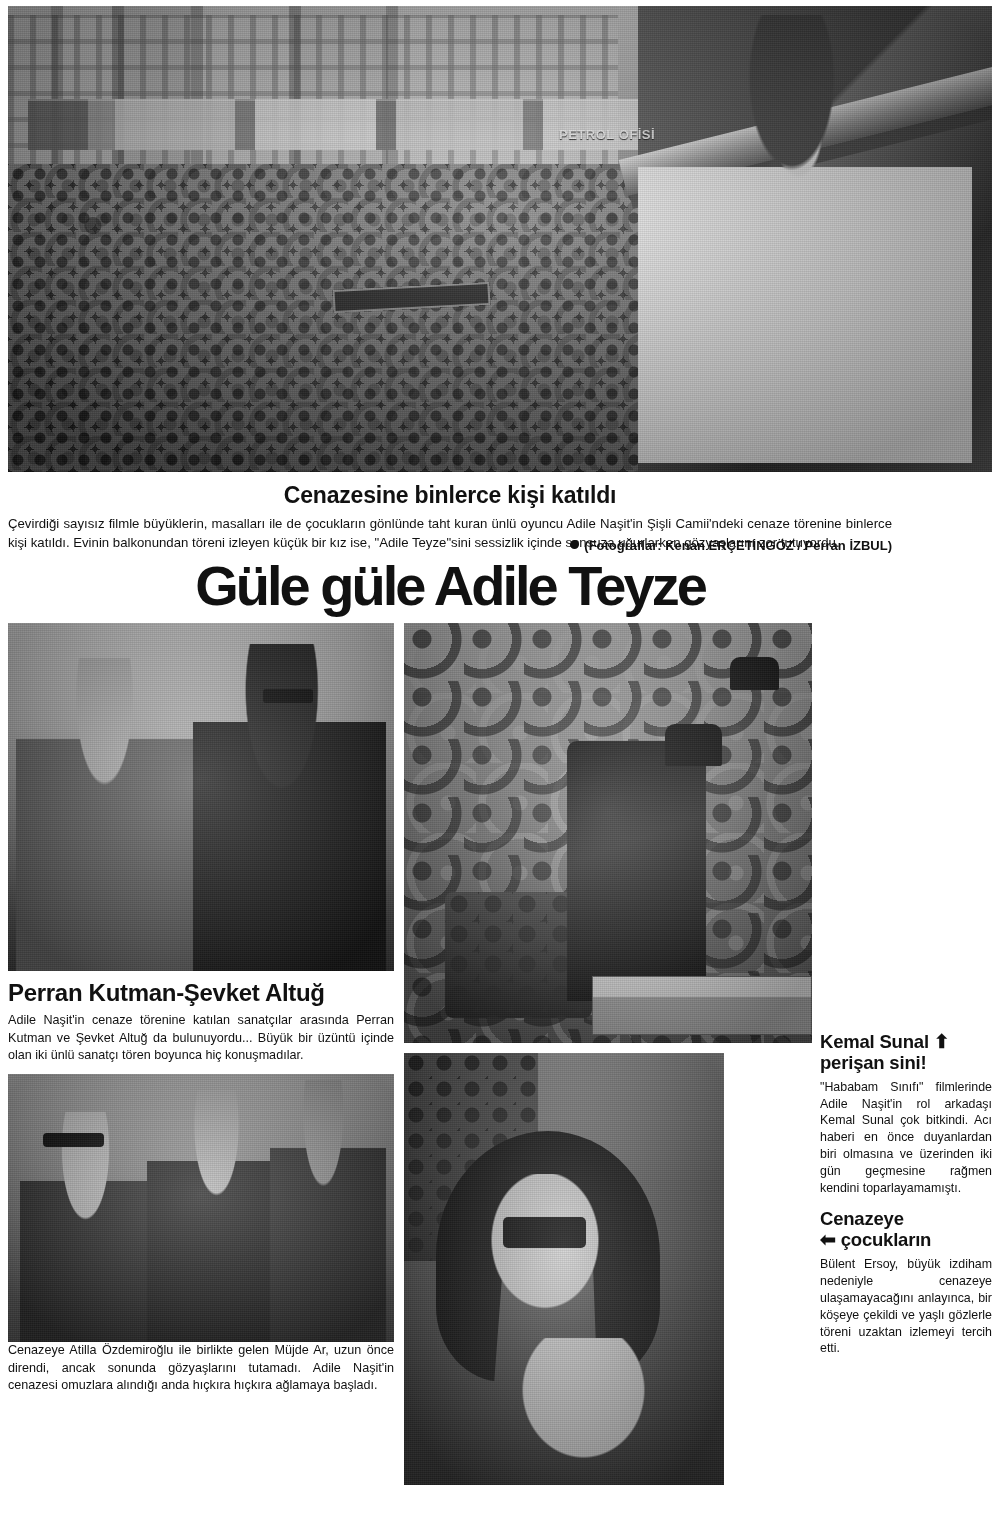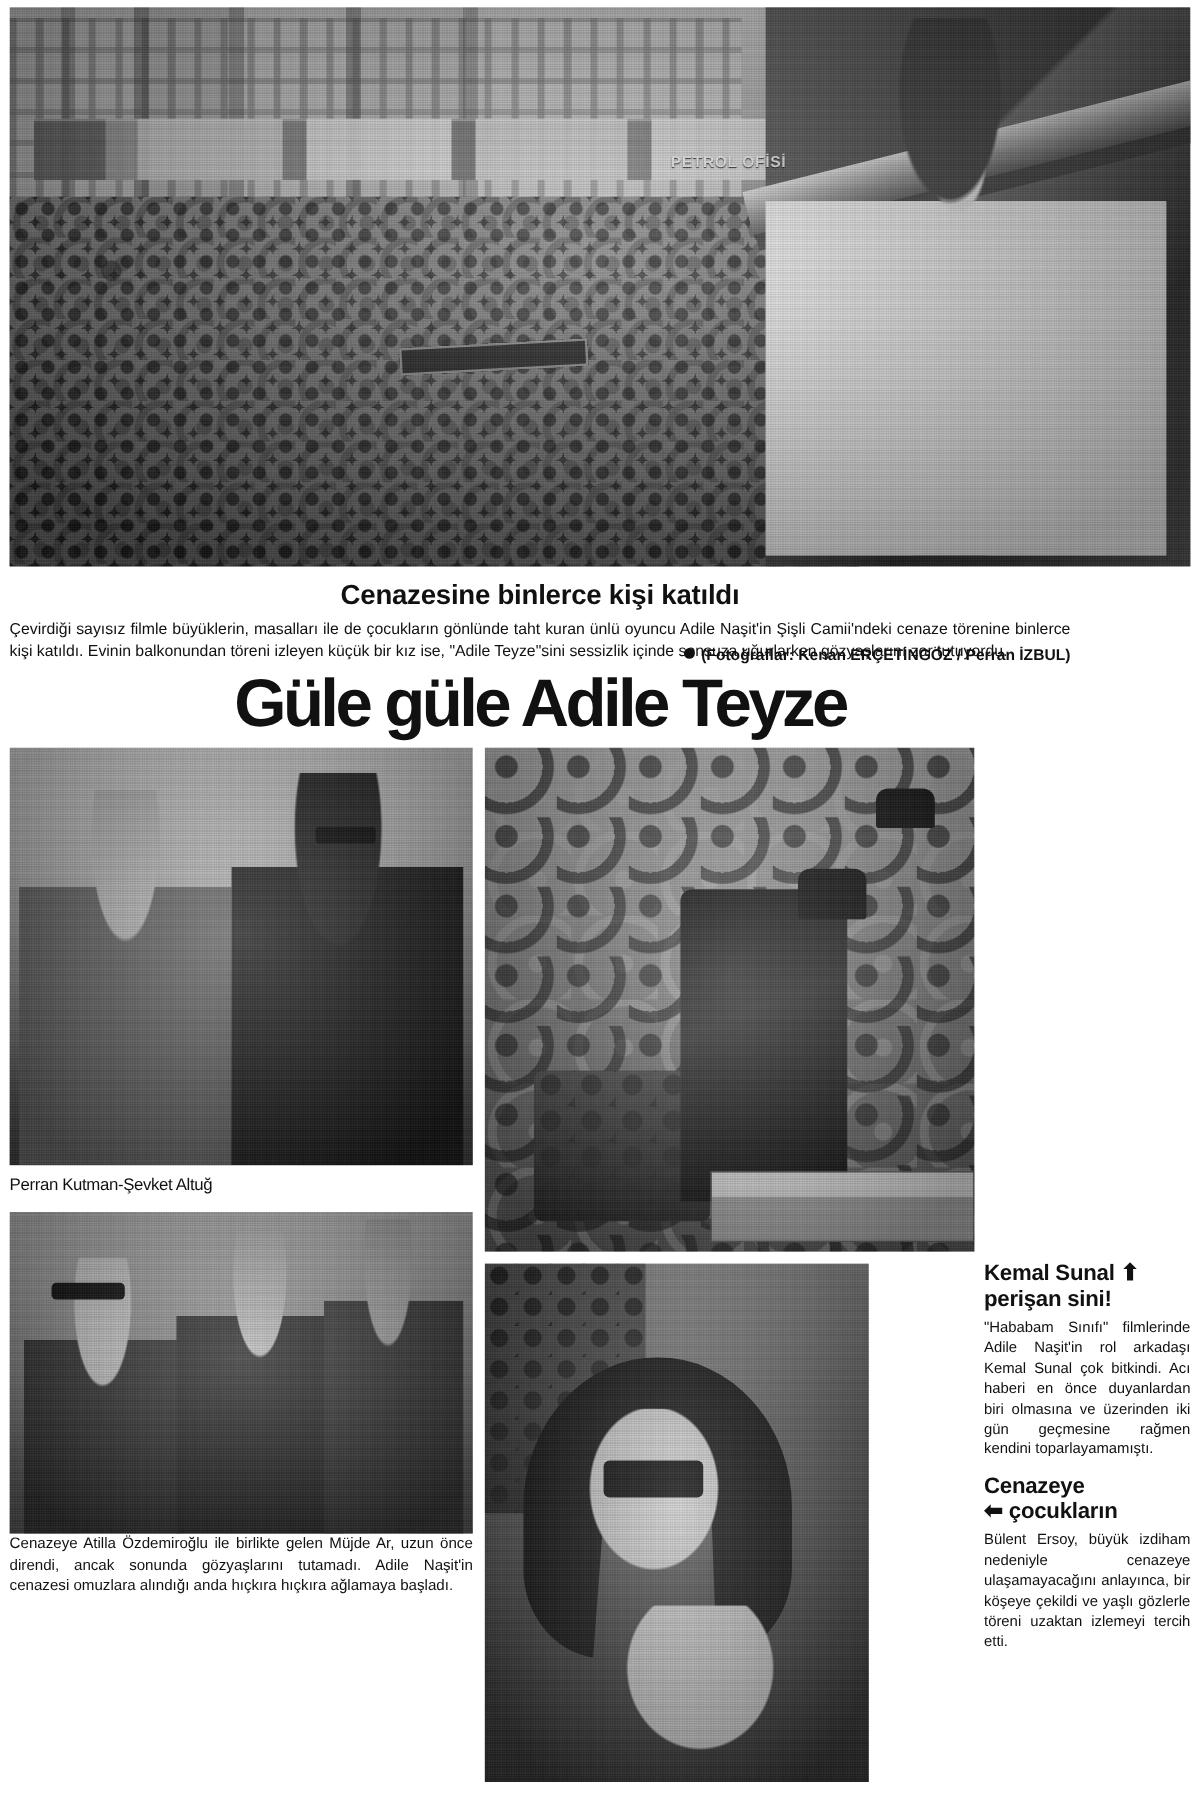--- a/index.html
+++ b/index.html
@@ -142,25 +142,25 @@
   }
 
   
   .grid {
     position: relative;
     width: 984px;
     height: 862px;
   }
   .col-left  { position: absolute; left: 0;   top: 0; width: 386px; }
   .col-mid   { position: absolute; left: 396px; top: 0; width: 408px; }
-  .col-right { position: absolute; left: 812px; top: 428px; width: 172px; }
+  .col-right { position: absolute; left: 812px; top: 408px; width: 172px; }
 
   .sub-head {
-    font-size: 14px;
-    font-weight: normal;
+    font-size: 24px;
+    font-weight: bold;
     margin: 8px 0 5px 0;
     letter-spacing: -0.3px;
   }
   .sub-head.center { text-align: center; }
   .body-txt {
     font-size: 12.6px;
     line-height: 1.38;
     text-align: justify;
   }
 
@@ -316,20 +316,21 @@
 
     <div class="col-left">
       <div class="photo ph-kutman">
         <div class="figL"></div>
         <div class="figR"></div>
         <div class="glasses"></div>
         <div class="grain"></div>
         <div class="vig"></div>
       </div>
       <div class="sub-head">Perran Kutman-Şevket Altuğ</div>
+      <div class="body-txt">Adile Naşit'in cenaze törenine katılan sanatçılar arasında Perran Kutman ve Şevket Altuğ da bulunuyordu... Büyük bir üzüntü içinde olan iki ünlü sanatçı tören boyunca hiç konuşmadılar.</div>
 
       <div class="gap"></div>
 
       <div class="photo ph-uzun">
         <div class="f1"></div>
         <div class="f2"></div>
         <div class="f3"></div>
         <div class="glasses"></div>
         <div class="grain"></div>
         <div class="vig"></div>

